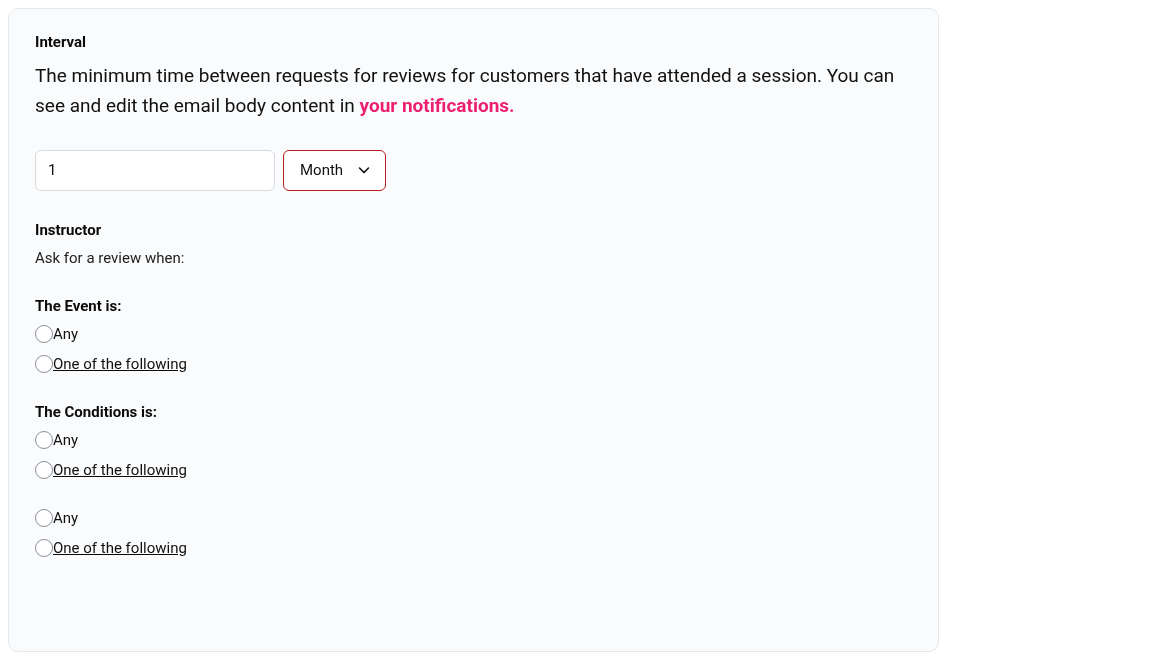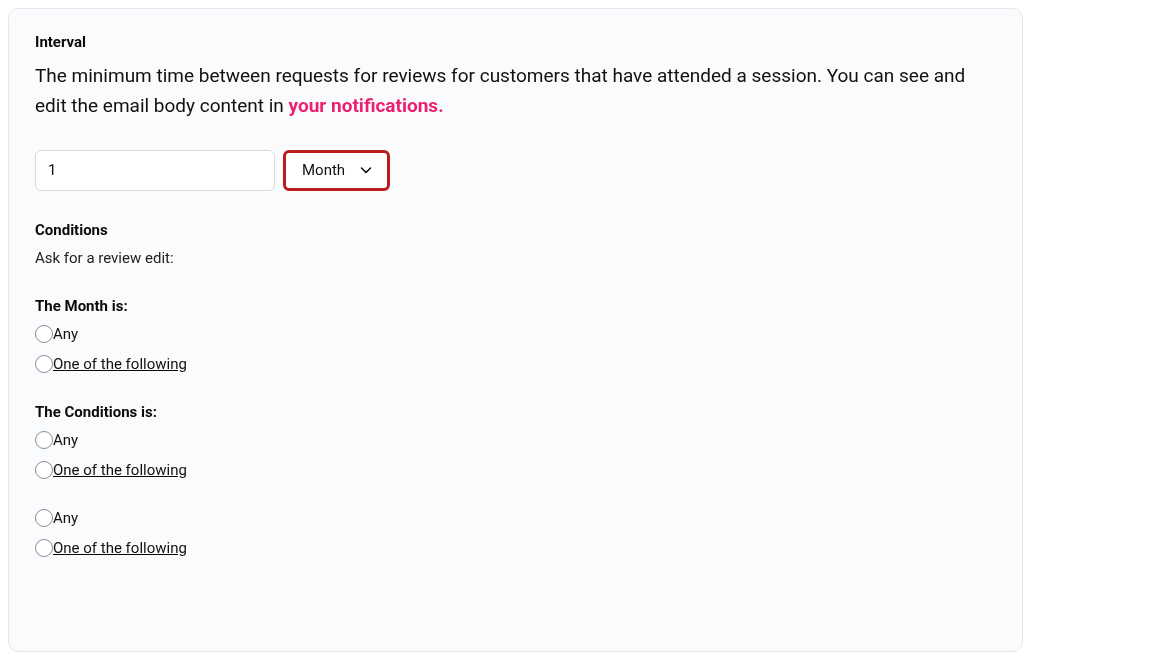--- a/index.html
+++ b/index.html
@@ -12,21 +12,21 @@
       background: #ffffff;
       padding: 8px;
       color: #0a0a0a;
       font-size: 15px;
     }
     .card {
       background: #fafbfc;
       border: 1px solid #e5e7eb;
       border-radius: 10px;
       padding: 24px 26px 28px 26px;
-      width: 1015px;
+      width: 931px;
       min-height: 644px;
     }
     .section-title {
       font-weight: 700;
       font-size: 15px;
       margin-bottom: 10px;
     }
     .description {
       font-size: 19px;
       line-height: 1.6;
@@ -51,21 +51,21 @@
       border-radius: 6px;
       background: #ffffff;
       padding: 0 12px;
       font-size: 15px;
       color: #111;
       font-family: inherit;
     }
     .select-wrap {
       position: relative;
       height: 41px;
-      border: 3px solid #b91c1c;
+      border: 1px solid #b91c1c;
       border-radius: 6px;
       background: #ffffff;
       display: inline-flex;
       align-items: center;
       padding: 0 42px 0 16px;
       cursor: pointer;
     }
     .select-label {
       font-size: 15px;
       color: #111;
@@ -136,25 +136,25 @@
     <div class="select-wrap">
       <span class="select-label">Month</span>
       <span class="chevron">
         <svg width="14" height="14" viewBox="0 0 14 14" fill="none">
           <path d="M2.5 5 L7 9.5 L11.5 5" stroke="#111" stroke-width="1.6" stroke-linecap="round" stroke-linejoin="round"></path>
         </svg>
       </span>
     </div>
   </div>
 
-  <div class="section-title">Conditions</div>
-  <div class="subtext">Ask for a review edit:</div>
+  <div class="section-title">Instructor</div>
+  <div class="subtext">Ask for a review when:</div>
 
   <div class="group">
-    <div class="group-title">The Month is:</div>
+    <div class="group-title">The Event is:</div>
     <div class="radio-row">
       <span class="radio-circle"></span>
       <span class="radio-label">Any</span>
     </div>
     <div class="radio-row">
       <span class="radio-circle"></span>
       <span class="radio-label">One of the following</span>
     </div>
   </div>
 

